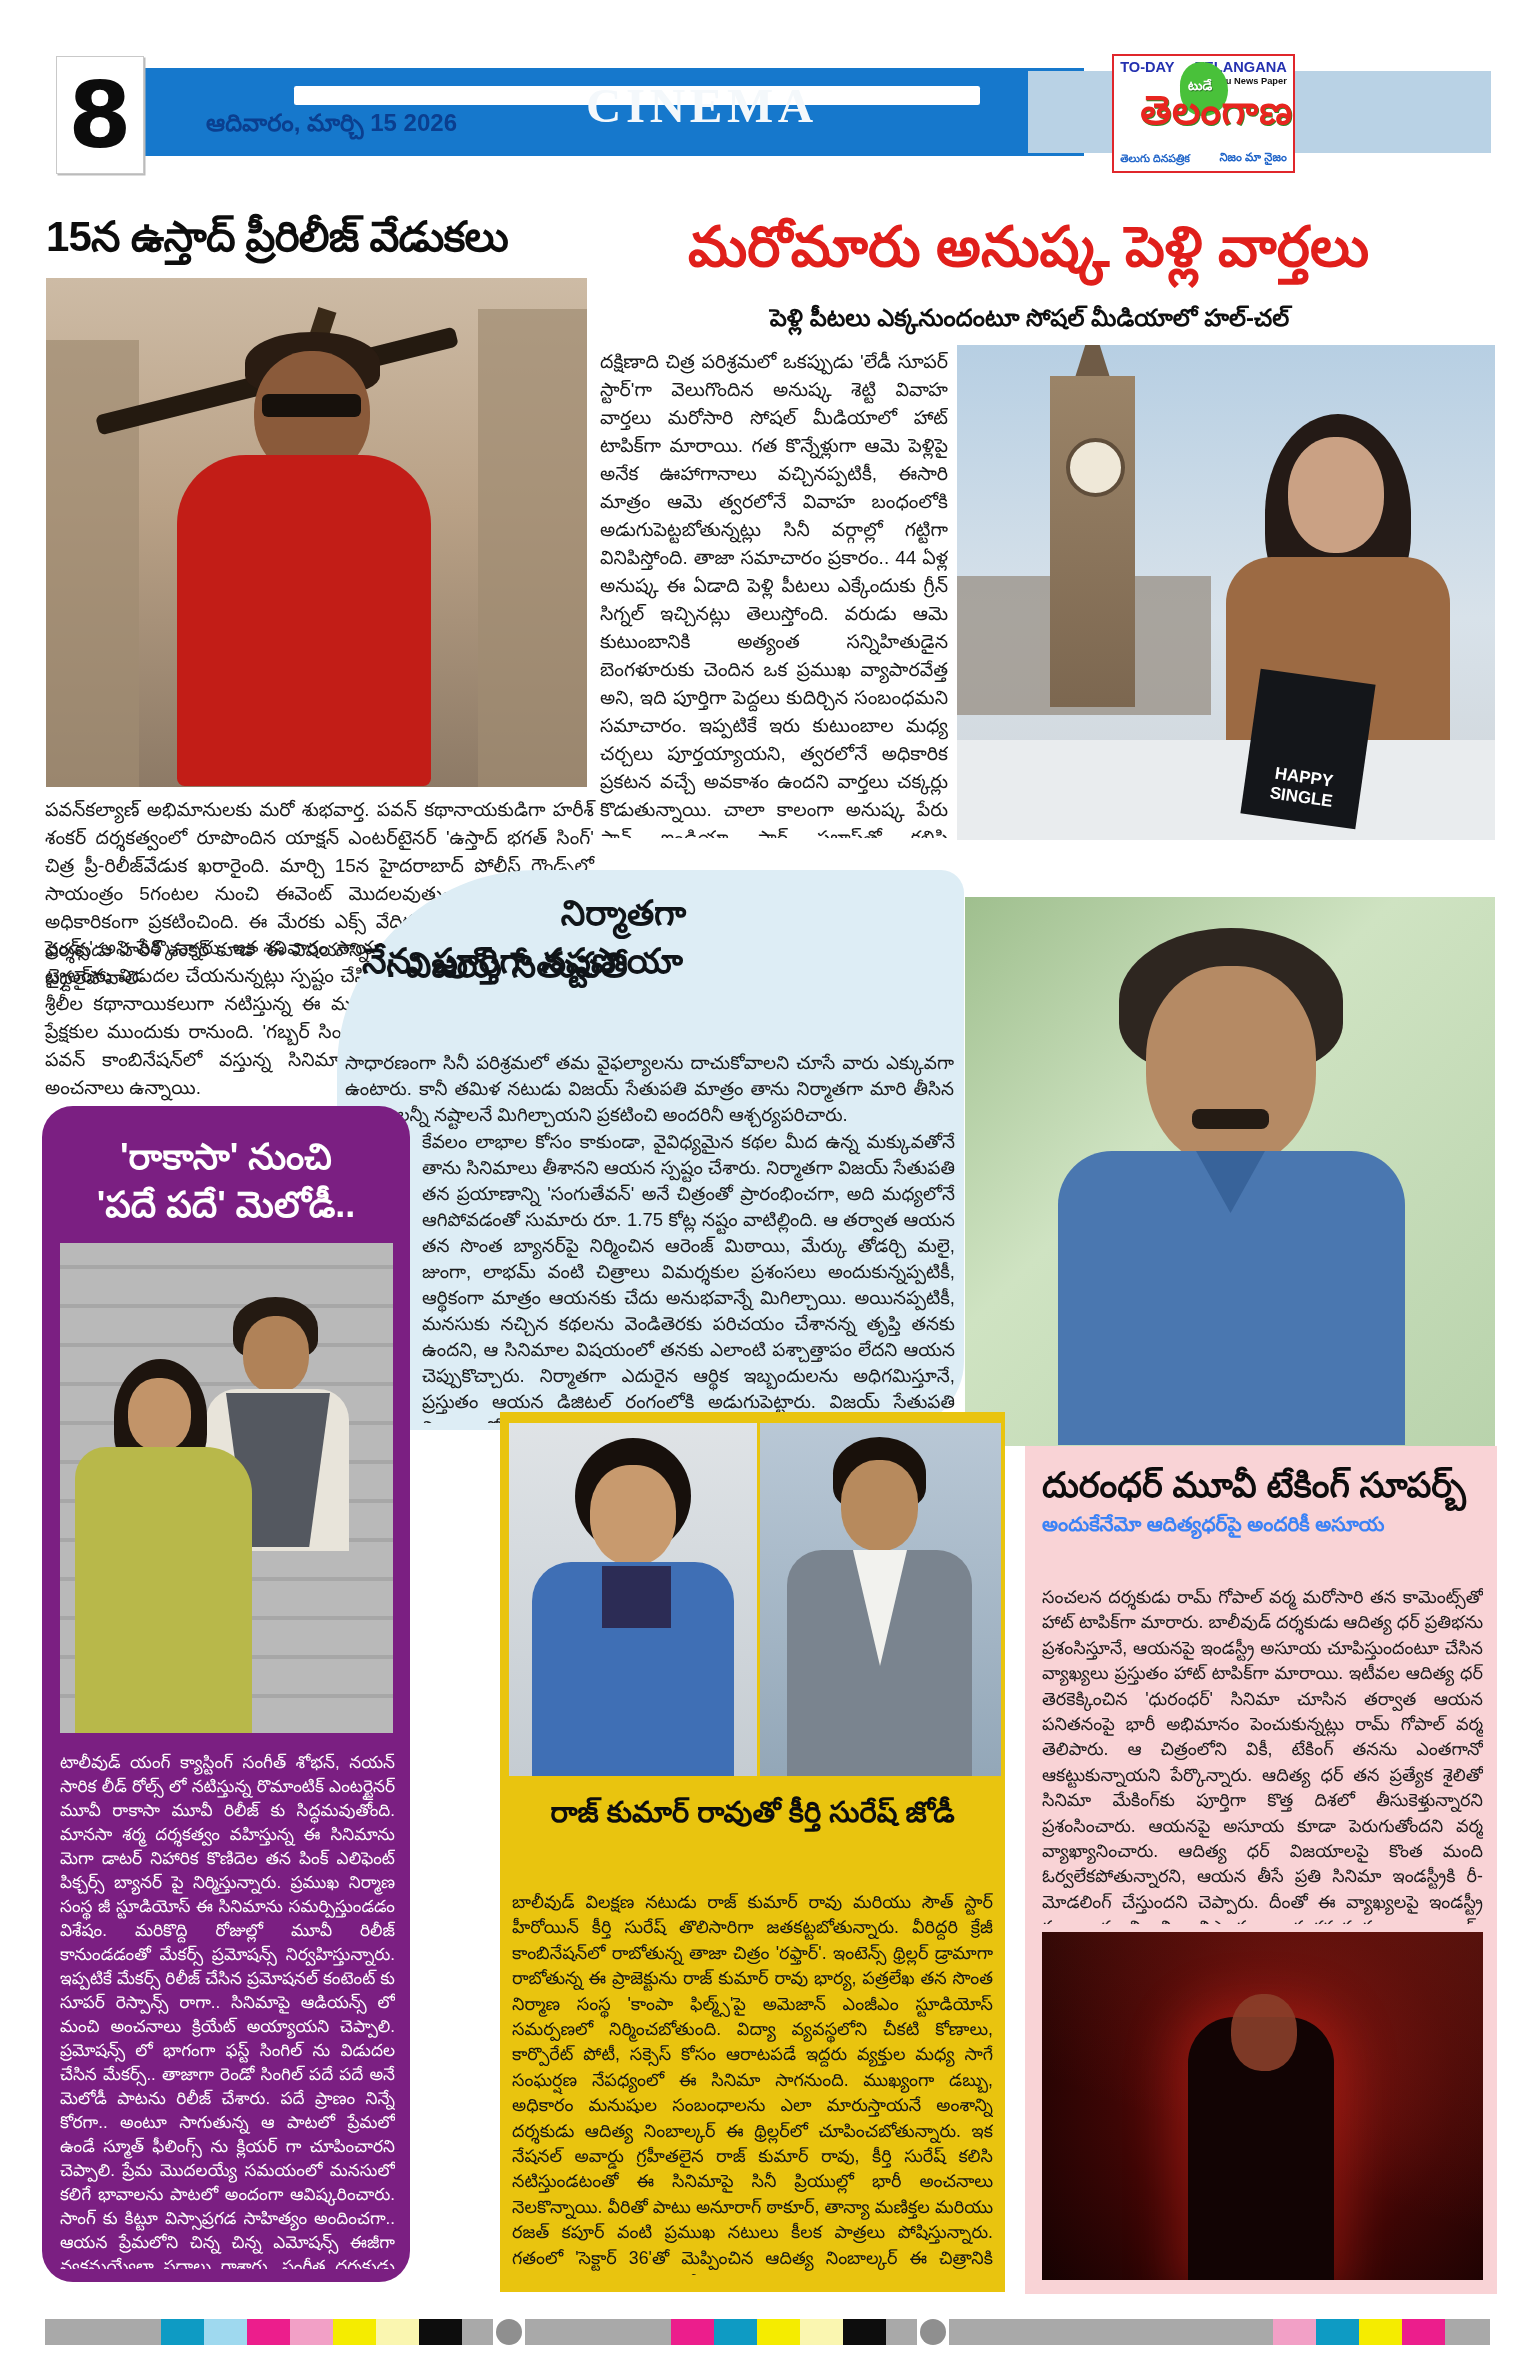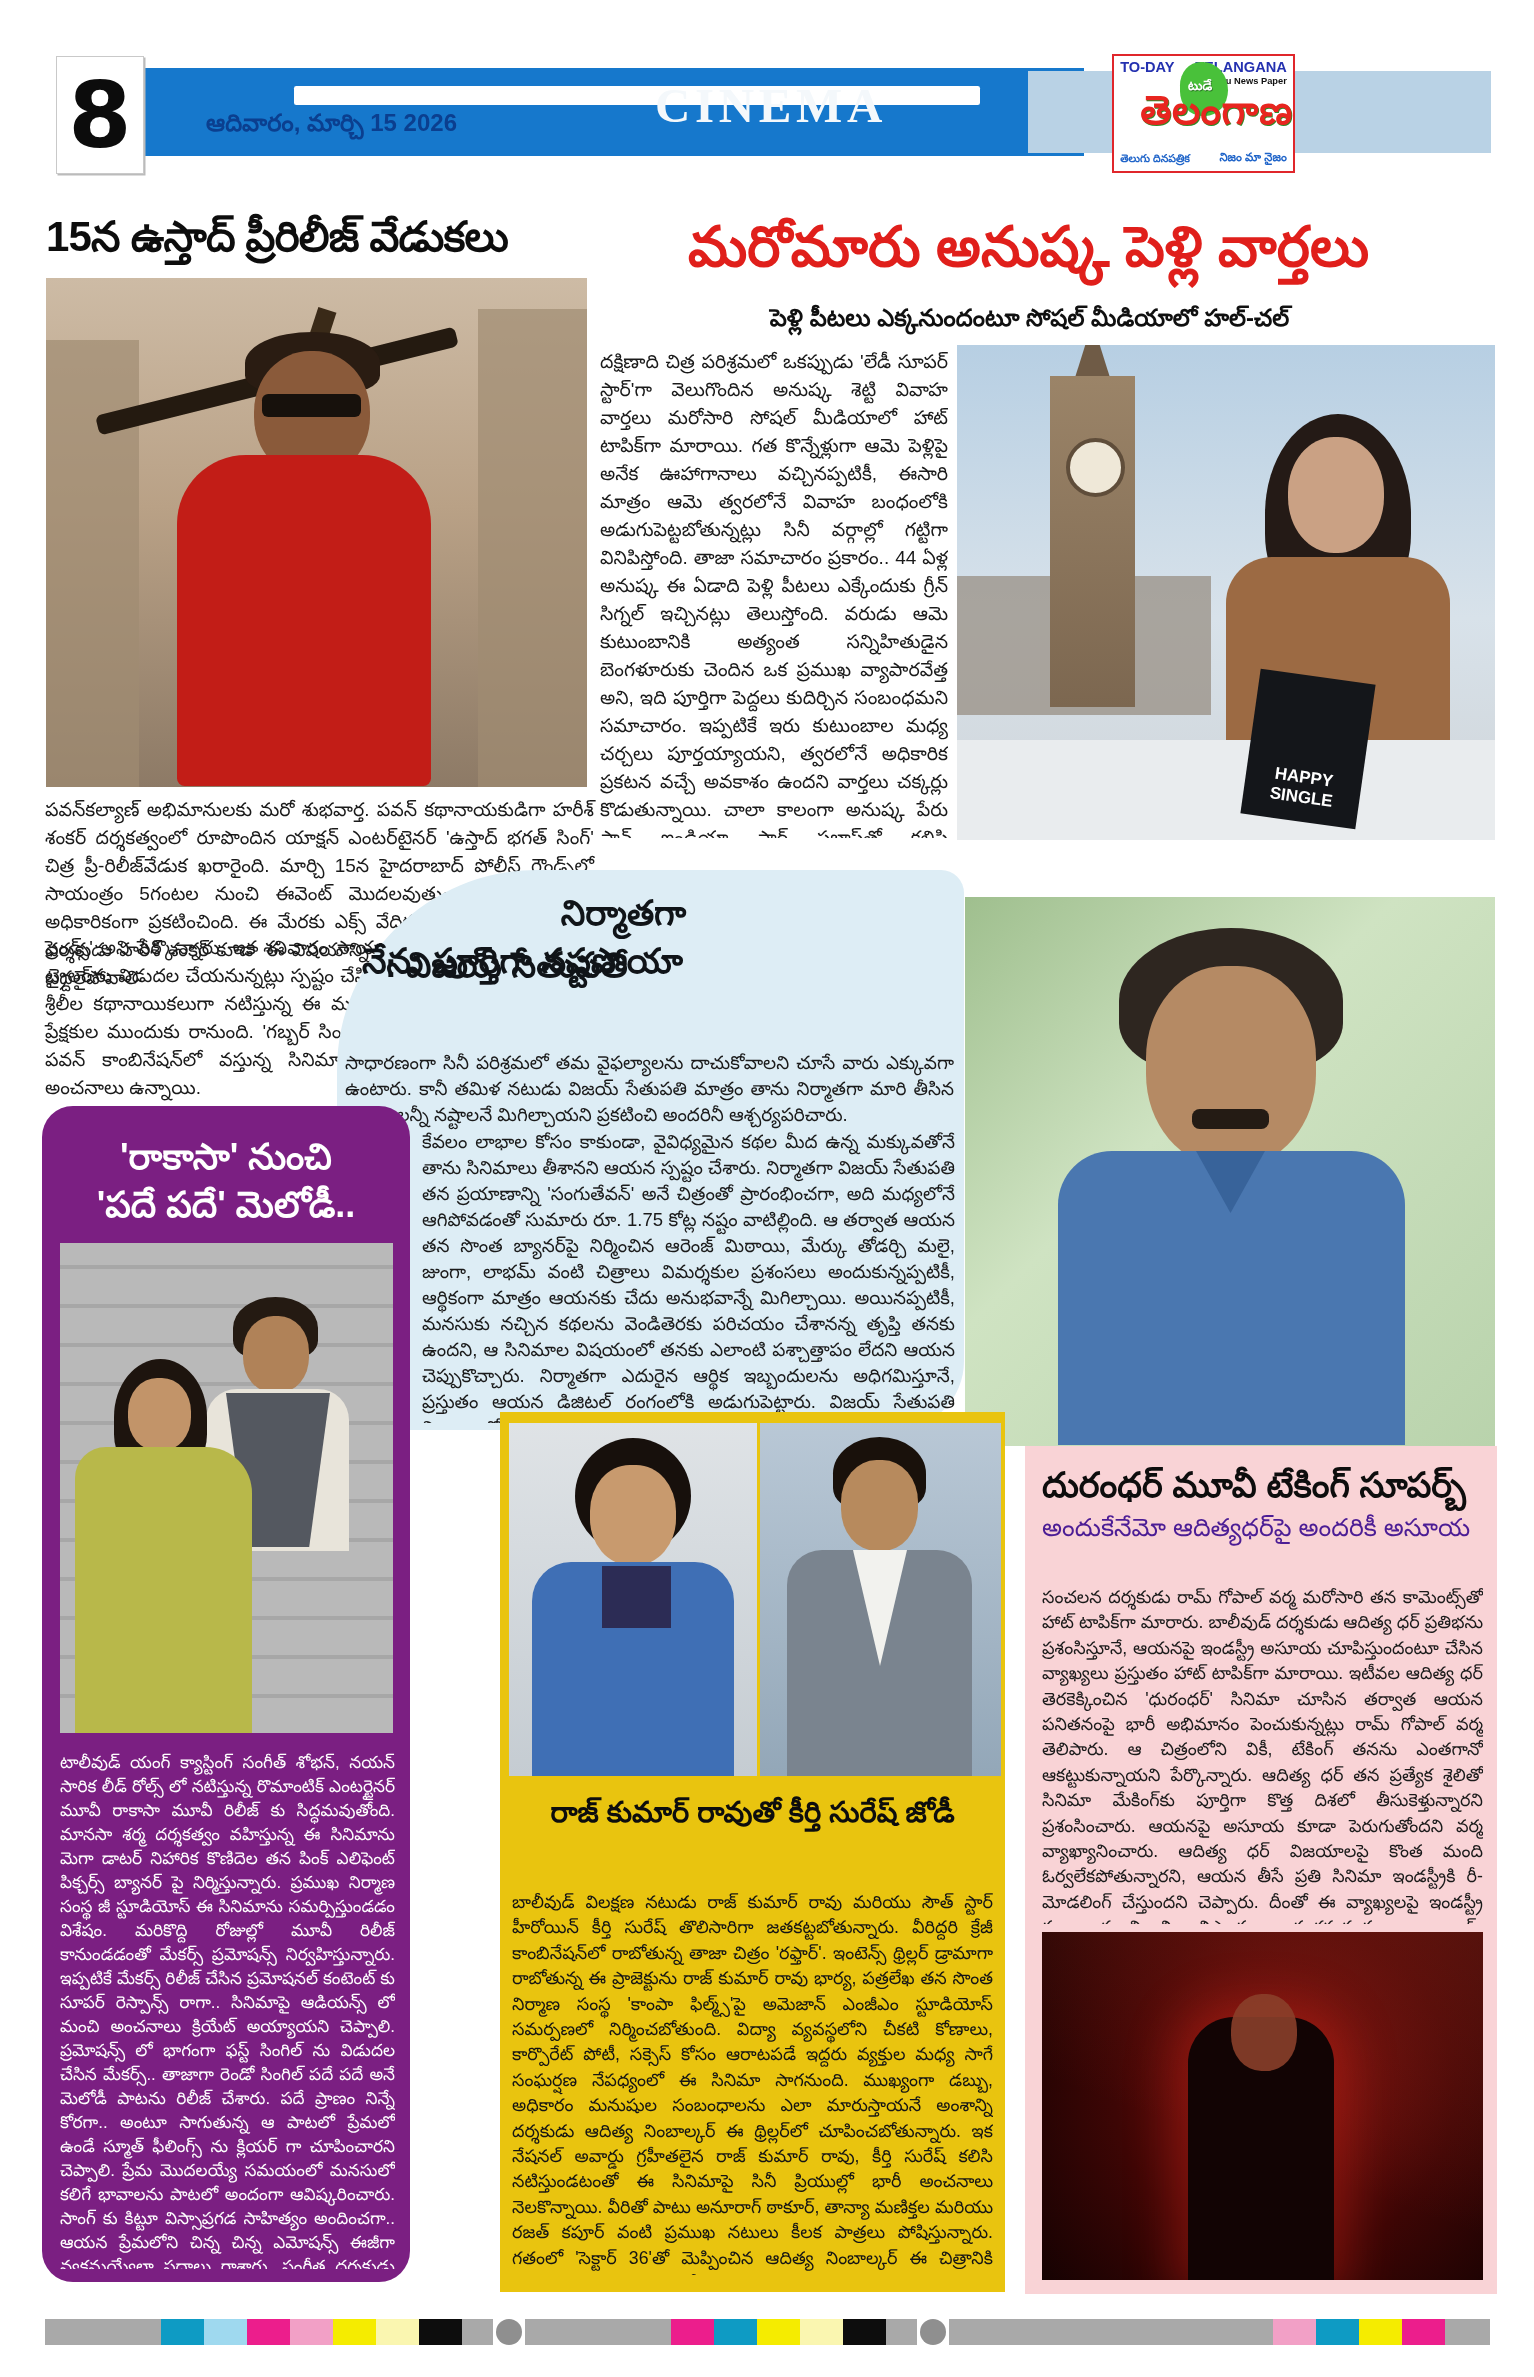--- a/index.html
+++ b/index.html
@@ -7,21 +7,21 @@
   #page{position:relative;width:1534px;height:2377px;background:#ffffff;overflow:hidden;}
   .abs{position:absolute;}
   .just{text-align:justify;}
   
   .hdr-bar{left:73px;top:68px;width:1011px;height:88px;background:#1678cc;}
   .hdr-light{left:1028px;top:71px;width:463px;height:82px;background:#b9d2e5;}
   .pageno-box{left:56px;top:56px;width:86px;height:116px;background:#fff;border:1.5px solid #c9c9c9;box-shadow:1.5px 1.5px 0 #bbb;
     display:flex;align-items:center;justify-content:center;font-size:91px;font-weight:bold;color:#0c0c0c;font-family:"DejaVu Sans",sans-serif;}
   .hdr-strip{left:294px;top:86px;width:686px;height:18.5px;background:#ffffff;border-radius:2.3px;}
   .hdr-date{left:154px;top:109px;width:355px;text-align:center;font-size:24px;font-weight:bold;color:#0b3f8f;}
-  .section-title{left:586px;top:77px;width:370px;text-align:center;color:#f4f8fb;font-family:"Liberation Serif",serif;
+  .section-title{left:586px;top:77px;width:370px;color:#f4f8fb;font-family:"Liberation Serif",serif;
     font-size:49px;font-weight:bold;letter-spacing:4.6px;}
   
   .logo{left:1112px;top:54px;width:183px;height:119px;background:#ffffff;border:2.3px solid #e0262b;box-sizing:border-box;overflow:hidden;}
   .logo-row{position:absolute;left:0;top:3.1px;width:100%;display:flex;justify-content:space-between;padding:0 6.2px;box-sizing:border-box;}
   .logo-today{color:#2431b0;font-weight:bold;font-size:14.6px;}
   .logo-tel{color:#2431b0;font-weight:bold;font-size:14.6px;text-align:right;}
   .logo-tag{position:absolute;right:6.2px;top:20px;color:#111;font-weight:bold;font-size:9.3px;}
   .logo-map{position:absolute;left:66px;top:6.2px;width:48px;height:54px;background:#49c13a;border-radius:45% 55% 50% 48%;}
   .logo-map-label{position:absolute;left:74px;top:21.6px;color:#fff;font-size:13px;font-weight:bold;text-shadow:0.8px 0.8px 0 #2a7a22;}
   .logo-script{position:absolute;left:0;top:32px;width:100%;text-align:right;color:#e8251f;font-size:40px;font-weight:bold;
@@ -96,21 +96,21 @@
   .rj-photo{left:760px;top:1423px;width:241px;height:353px;background:linear-gradient(180deg,#b9c8d6,#93a7b8);}
   .rj-hair{position:absolute;left:73px;top:14px;width:93px;height:73px;background:#19110b;border-radius:50% 50% 30% 30%;}
   .rj-face{position:absolute;left:81px;top:37px;width:77px;height:91px;background:#b78a5d;border-radius:46%;}
   .rj-coat{position:absolute;left:27px;top:127px;width:185px;height:226px;background:#7a848f;border-radius:35px 35px 0 0;}
   .rj-shirt{position:absolute;left:93px;top:127px;width:54px;height:116px;background:#f2f2ee;clip-path:polygon(50% 100%,0 0,100% 0);}
   .yl-h{left:503px;top:1790px;width:499px;text-align:center;color:#0d0d0d;font-size:29px;font-weight:bold;line-height:45px;}
   .yl-body{left:512px;top:1890px;width:481px;height:385px;color:#141414;font-size:17.7px;line-height:25.4px;overflow:hidden;}
   
   .pink{left:1025px;top:1446px;width:472px;height:848px;background:#f9d3d6;}
   .dr-h{left:1042px;top:1465px;width:441px;color:#0d0d0d;font-size:35px;font-weight:bold;}
-  .dr-s1{left:1042px;top:1513px;width:441px;color:#4c1d95;font-size:25px;font-weight:normal;}
+  .dr-s1{left:1042px;top:1513px;width:441px;color:#3b82f6;font-size:20px;font-weight:bold;}
   .dr-s2{left:1042px;top:1546px;width:441px;color:#0d0d0d;font-size:25px;font-weight:bold;}
   .dr-body{left:1042px;top:1585px;width:441px;height:339px;color:#1a1a1a;font-size:17.7px;line-height:25.4px;overflow:hidden;}
   .poster{left:1042px;top:1932px;width:441px;height:348px;background:radial-gradient(circle at 55% 45%,#7e1410 0%,#3d0605 55%,#160202 100%);}
   .po-fig{position:absolute;left:146px;top:85px;width:146px;height:264px;background:#120404;border-radius:46px 46px 0 0;box-shadow:0 0 46px 15.4px rgba(190,30,20,.45);}
   .po-face{position:absolute;left:189px;top:62px;width:66px;height:77px;background:#8a3f2a;border-radius:46%;opacity:.9;}
   .po-glow{position:absolute;left:0;top:0;width:100%;height:100%;background:linear-gradient(200deg,rgba(230,60,40,.25),transparent 60%);}
   
   .regbar{left:45px;top:2319px;width:1445px;height:26px;display:flex;}
   .regbar div{height:100%;}
   .rg{background:#a9a9a9;} .rc{background:#0e9bc4;} .rlb{background:#9fd9ef;} .rm{background:#ec1e8c;}

